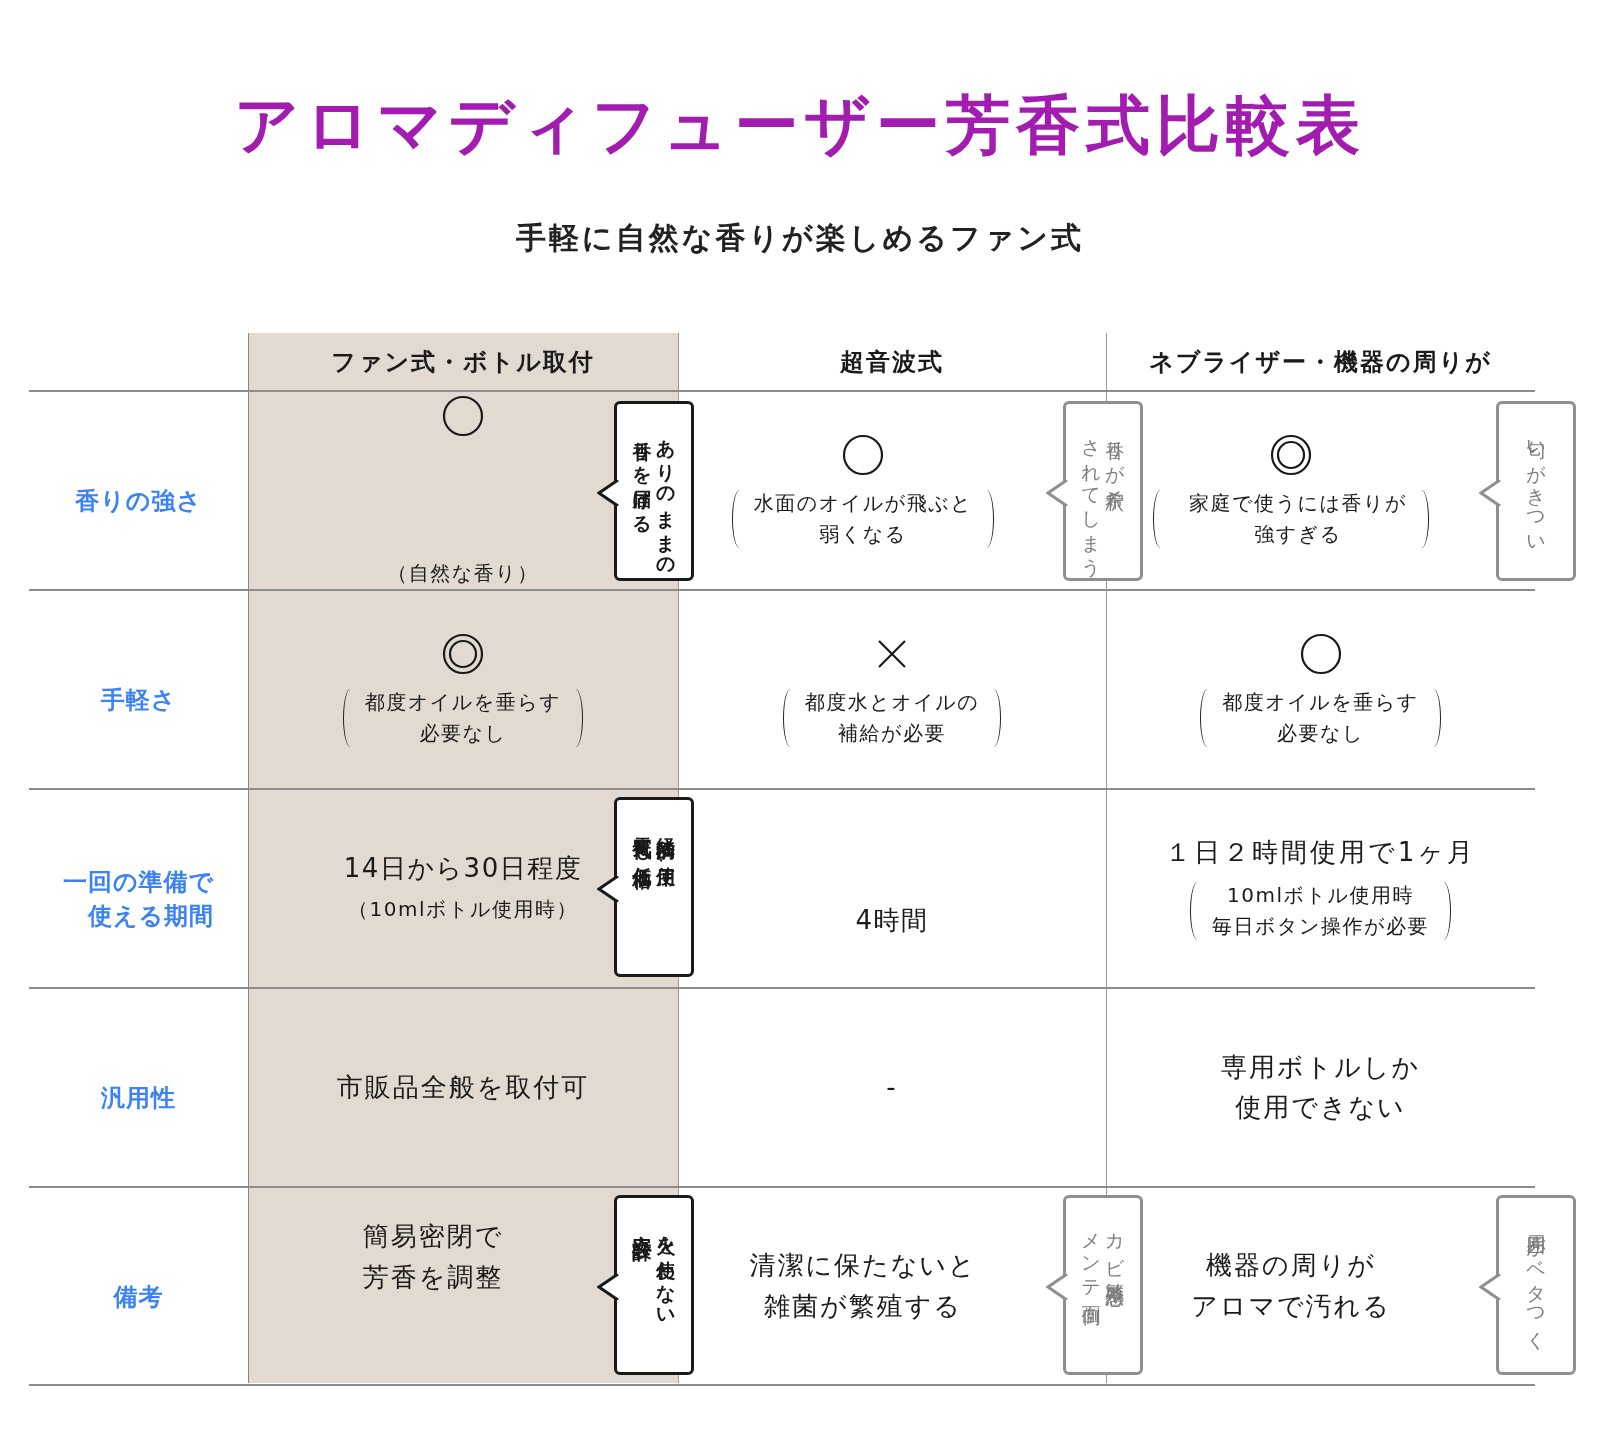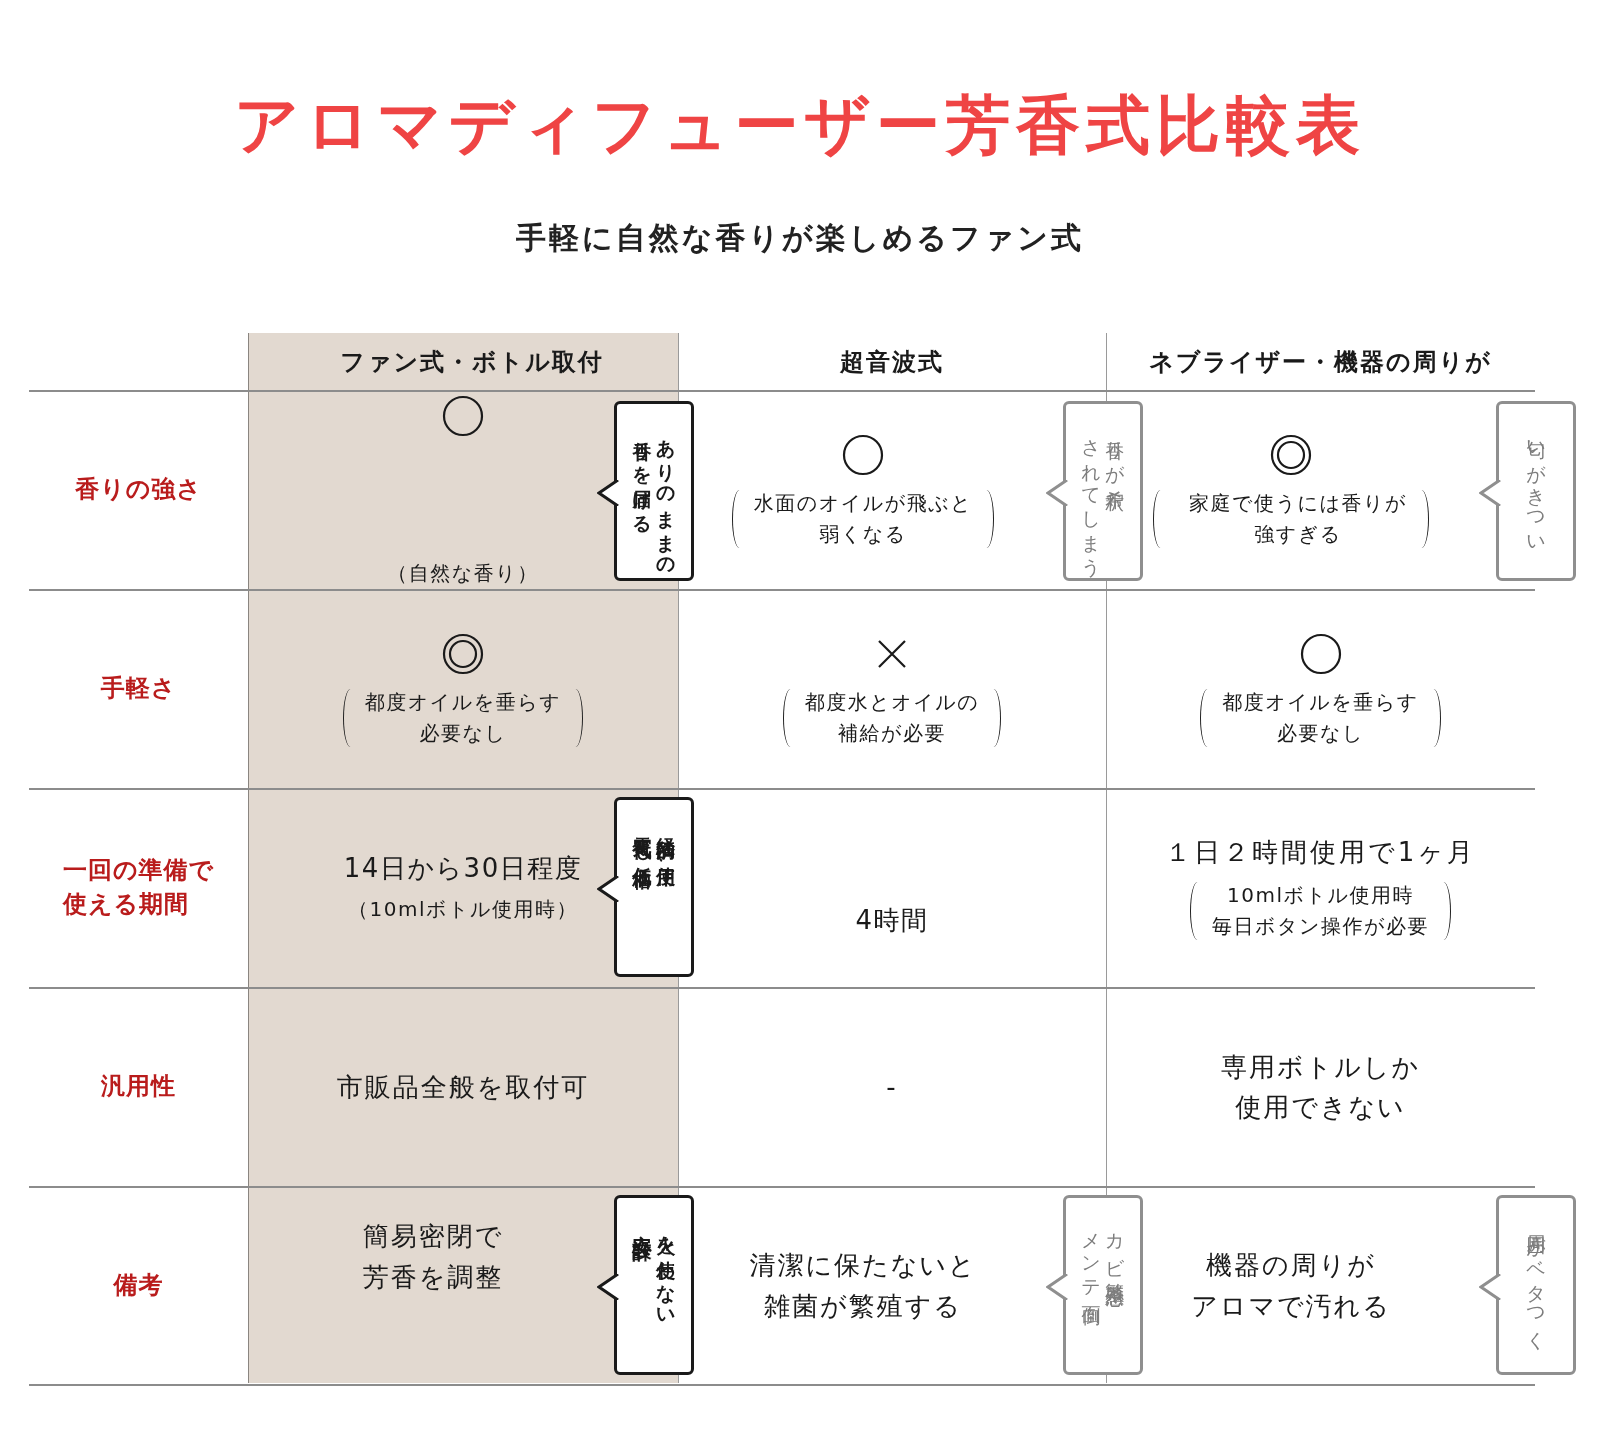--- a/index.html
+++ b/index.html
@@ -2,41 +2,41 @@
 <html><head>
 <meta charset="utf-8">
 <style>
   * { box-sizing: border-box; margin: 0; padding: 0; }
   html, body { width: 1600px; height: 1431px; background: #ffffff; overflow: hidden; }
   body { position: relative; font-family: "DejaVu Sans", sans-serif; color: #1a1a1a; }
 
   .title {
     position: absolute; left: 0; top: 82px; width: 1600px; text-align: center;
     font-family: "DejaVu Serif", serif; font-weight: bold; font-size: 64px; letter-spacing: 6px;
-    color: #ef4444;
+    color: #a21caf;
   }
   .subtitle {
     position: absolute; left: 0; top: 218px; width: 1600px; text-align: center;
     font-weight: bold; font-size: 30px; letter-spacing: 3px; color: #222;
   }
 
   
   .hl-col { position: absolute; left: 248px; top: 333px; width: 430px; height: 1050px; background: #e2d9d0; border-left: 1.5px solid #8a8580; }
   .vline { position: absolute; width: 1px; background: #9a9a9a; }
   .hline { position: absolute; left: 29px; width: 1506px; height: 2px; background: #8c8c8c; }
 
   .col-head {
     position: absolute; top: 333px; height: 57px; display: flex; align-items: center; justify-content: center;
     font-weight: bold; font-size: 24px; letter-spacing: 2px; color: #1a1a1a;
   }
 
   .row-label {
     position: absolute; left: 29px; width: 219px; display: flex; align-items: center; justify-content: center;
-    font-weight: bold; font-size: 24px; text-align: left; line-height: 1.4; letter-spacing: 1px;
-    white-space: pre-line; color: #b91c1c;
+    font-weight: bold; font-size: 24px; text-align: right; line-height: 1.4; letter-spacing: 1px;
+    white-space: pre-line; color: #3b82f6; margin-top: 12px;
   }
 
   .cell {
     position: absolute; display: flex; flex-direction: column; align-items: center; justify-content: center;
     text-align: center; color: #1a1a1a;
   }
   .mark { font-size: 46px; line-height: 1; height: 50px; display: flex; align-items: center; justify-content: center; }
   .mark svg { display: block; }
   .note {
     font-size: 20px; line-height: 1.55; letter-spacing: 1.5px; margin-top: 12px; white-space: pre-line; position: relative;
@@ -79,21 +79,21 @@
 <div class="vline" style="left:678px; top:333px; height:1050px;"></div>
 <div class="vline" style="left:1106px; top:333px; height:1050px;"></div>
 
 <div class="hline" style="top:390px;"></div>
 <div class="hline" style="top:589px;"></div>
 <div class="hline" style="top:788px;"></div>
 <div class="hline" style="top:987px;"></div>
 <div class="hline" style="top:1186px;"></div>
 <div class="hline" style="top:1384px;"></div>
 
-<div class="col-head" style="left:248px; width:430px;margin-left:9px;">ファン式・ボトル取付</div>
+<div class="col-head" style="left:248px; width:430px;">ファン式・ボトル取付</div>
 <div class="col-head" style="left:678px; width:428px;">超音波式</div>
 <div class="col-head" style="left:1106px; width:429px;">ネブライザー・機器の周りが</div>
 
 <div class="row-label" style="top:391px; height:198px;">香りの強さ</div>
 <div class="row-label" style="top:590px; height:198px;">手軽さ</div>
 <div class="row-label" style="top:789px; height:198px;">一回の準備で
 使える期間</div>
 <div class="row-label" style="top:988px; height:198px;">汎用性</div>
 <div class="row-label" style="top:1187px; height:197px;">備考</div>
 

